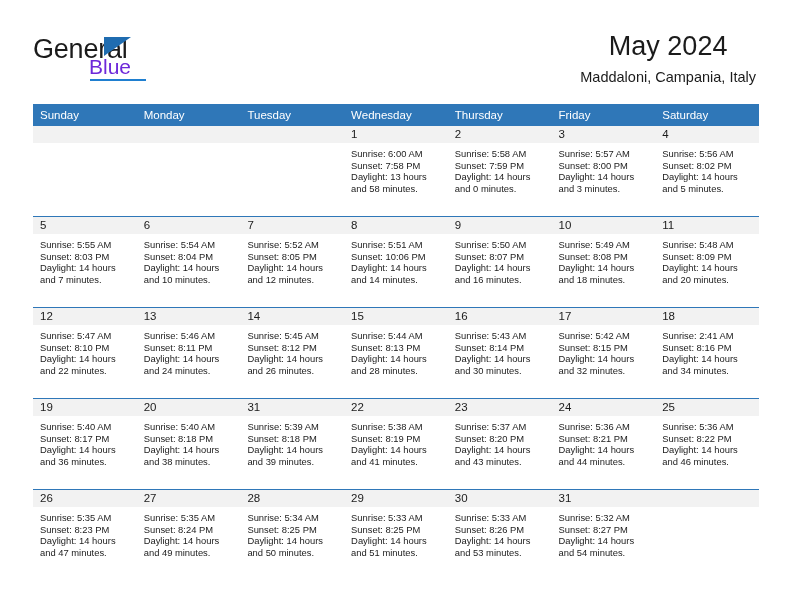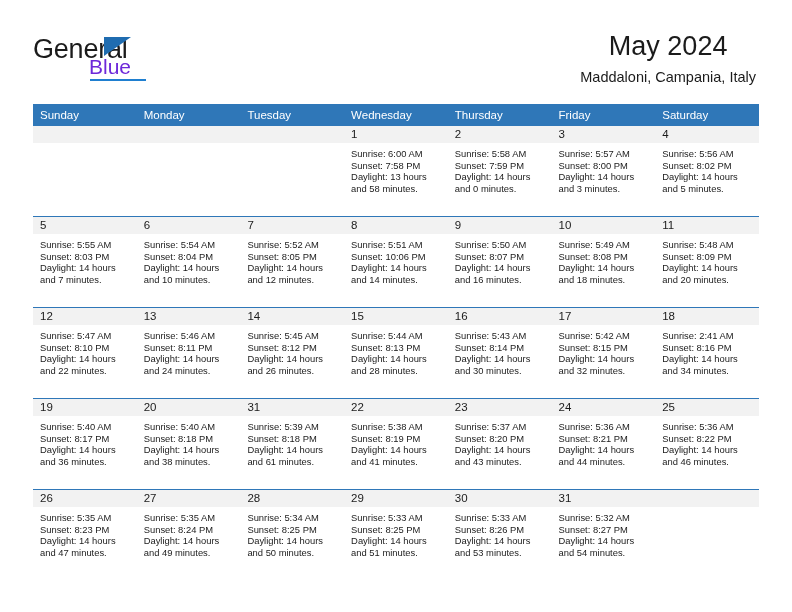--- a/index.html
+++ b/index.html
@@ -375,21 +375,21 @@
                 <div>Daylight: 14 hours</div>
                 <div>and 38 minutes.</div>
               </div>
             </td>
             <td class="day">
               <div class="daynum">31</div>
               <div class="details">
                 <div>Sunrise: 5:39 AM</div>
                 <div>Sunset: 8:18 PM</div>
                 <div>Daylight: 14 hours</div>
-                <div>and 61 minutes.</div>
+                <div>and 39 minutes.</div>
               </div>
             </td>
             <td class="day">
               <div class="daynum">22</div>
               <div class="details">
                 <div>Sunrise: 5:38 AM</div>
                 <div>Sunset: 8:19 PM</div>
                 <div>Daylight: 14 hours</div>
                 <div>and 41 minutes.</div>
               </div>

